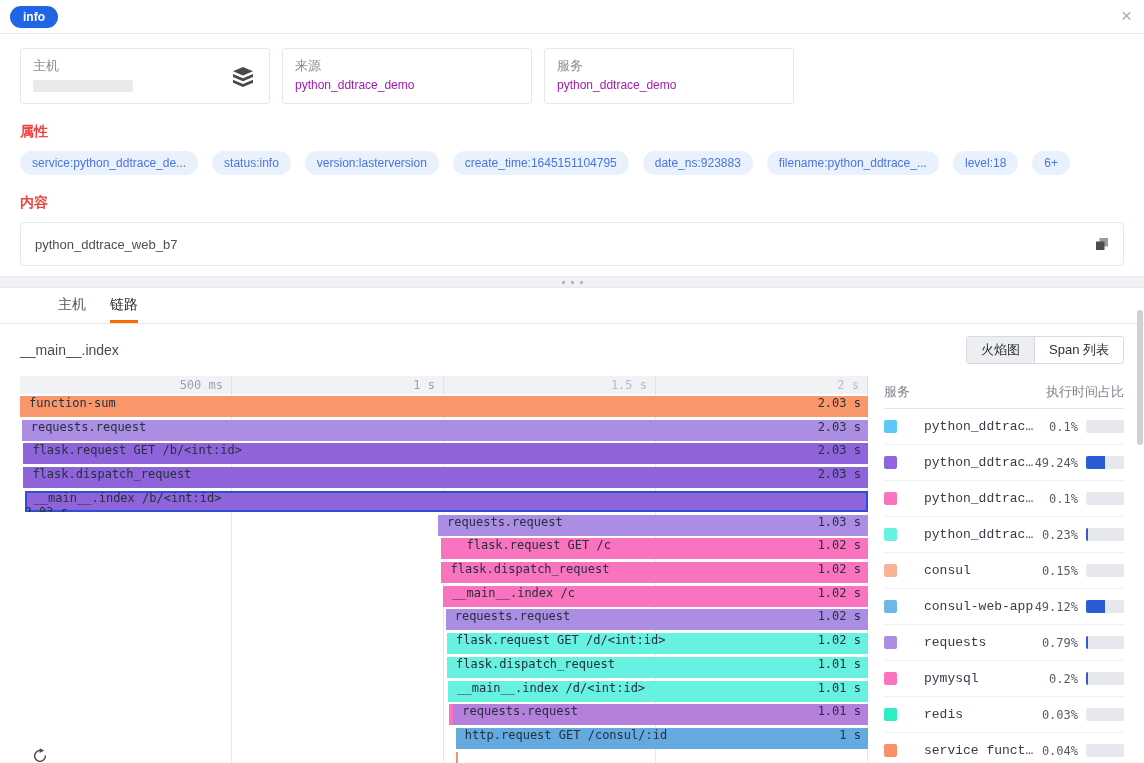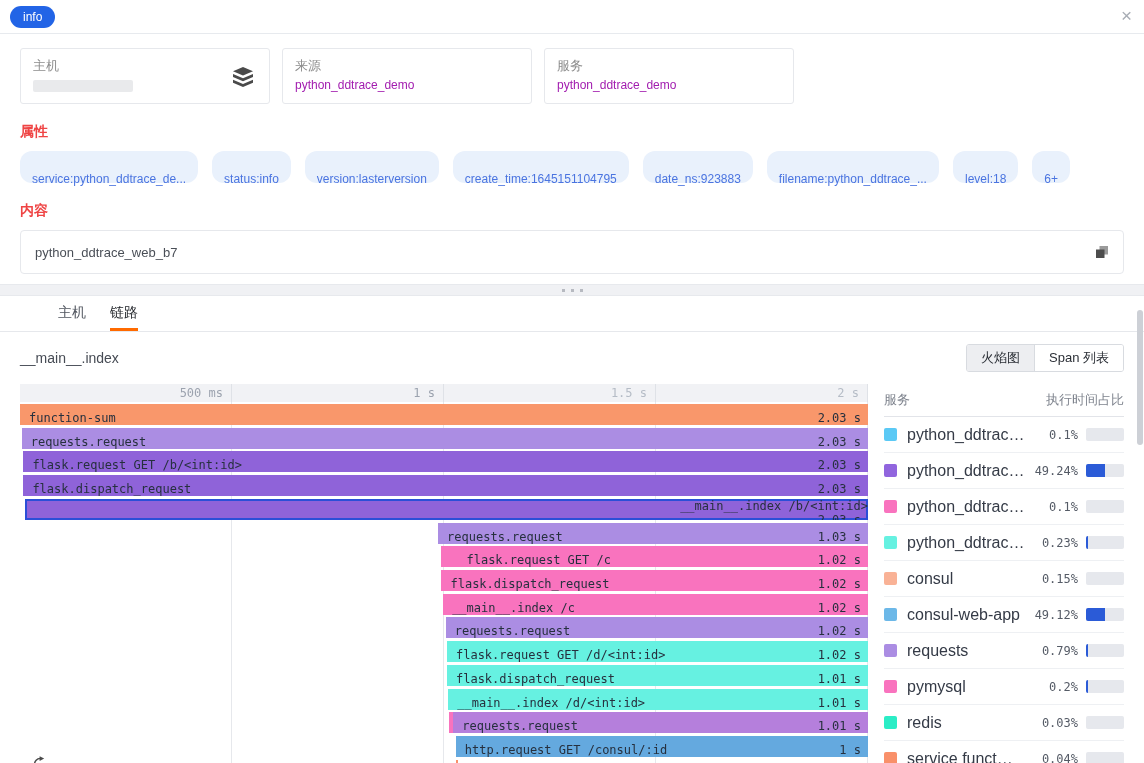--- a/index.html
+++ b/index.html
@@ -2,37 +2,37 @@
 <html><head>
 <meta charset="utf-8">
 <style>
   * { margin:0; padding:0; box-sizing:border-box; }
   html,body { width:1144px; height:763px; background:#fff; overflow:hidden;
     font-family:"Liberation Sans", sans-serif; color:#17181a; }
 
   
   .top-header { position:relative; height:34px; border-bottom:1px solid #e7eaee; }
   .badge-info { position:absolute; left:10px; top:6px; height:22px; line-height:22px;
-    padding:0 13px; background:#2264e6; color:#fff; font-size:12px; border-radius:11px; }
+    padding:0 13px; background:#2264e6; color:#fff; font-size:12px; border-radius:11px;font-weight:bold; }
   .timestamp { position:absolute; left:62px; top:0; line-height:34px; font-size:15px; color:#17181a; }
   .close-x { position:absolute; right:12px; top:5px; font-size:19px; color:#a8adb5; cursor:pointer; }
 
   
   .detail { padding:0 20px; }
   .cards { margin-top:14px; display:flex; gap:12px; }
   .card { width:250px; height:56px; border:1px solid #e6e8ec; border-radius:3px;
     padding:8px 12px; position:relative; }
   .card-label { font-size:13px; color:#8c8c8c; line-height:18px; }
   .card-value { font-size:12px; color:#a21caf; line-height:20px; }
   .skeleton { margin-top:5px; width:100px; height:12px; background:#e9eaec; border-radius:2px; }
   .card-icon { position:absolute; right:14px; top:16px; }
 
   .section-title { margin-top:19px; font-size:14px; font-weight:bold; color:#ef4444; }
   .tags { margin-top:10px; display:flex; gap:14px; align-items:center; }
-  .tag { height:24px; line-height:24px; padding:16px 12px; background:#e9f1fc; color:#4a74e0;
+  .tag { height:24px; line-height:24px; padding:0 12px; background:#e9f1fc; color:#4a74e0;
     font-size:12px; border-radius:12px; white-space:nowrap; }
 
   .content-box { margin-top:10px; height:44px; border:1px solid #e6e8ec; border-radius:4px;
     display:flex; align-items:center; padding:0 14px; }
   .content-text { flex:1; font-family:Liberation Sans, sans-serif; font-size:13px; color:#4a4f57; }
   .copy-icon { cursor:pointer; display:flex; }
 
   
   .divider-strip { margin-top:10px; height:12px; background:#f0f1f4;
     border-top:1px solid #e7e9ed; border-bottom:1px solid #e7e9ed;
@@ -57,36 +57,36 @@
 
   
   .trace-body { margin-top:12px; padding:0 20px; display:flex; }
   .flame { width:848px; border-bottom:1px solid #e7e9ed; }
   .axis { display:flex; height:18px; background:#f1f2f5; }
   .axis-cell { width:25%; border-right:1px solid #dfe2e7; text-align:right; padding-right:8px;
     font-family:"DejaVu Sans Mono", monospace; font-size:12px; line-height:18px; color:#9ca3af; }
   .axis-cell.light { color:#b5bcc6; }
   .flame-rows { position:relative; height:378px; overflow:hidden; }
   .gridline { position:absolute; top:0; bottom:0; width:1px; background:#e6e8ec; }
-  .flame-bar { position:absolute; height:21px; display:flex; align-items:flex-end;
+  .flame-bar { position:absolute; height:21px; display:flex; align-items:flex-start;
     justify-content:space-between; overflow:hidden; cursor:pointer;
     font-family:"DejaVu Sans Mono", monospace; font-size:12px; color:#26303e; }
   .flame-bar .lbl { padding-left:9px; white-space:nowrap; }
   .flame-bar .dur { padding-right:7px; white-space:nowrap; }
   .flame-bar.selected { box-shadow:inset 0 0 0 2px #2b4fd7;flex-direction:column; }
   .refresh-btn { position:absolute; left:12px; bottom:8px; cursor:pointer; display:flex; }
 
   
   .services { width:240px; margin-left:16px; }
   .svc-head { height:33px; display:flex; justify-content:space-between; align-items:center;
     font-size:13px; color:#7e838d; border-bottom:1px solid #e2e4e9; }
   .svc-row { height:36px; display:flex; align-items:center; border-bottom:1px solid #eef0f3; cursor:pointer; }
   .svc-sq { width:13px; height:13px; border-radius:2px; margin-right:10px; flex:none; }
-  .svc-name { flex:1; font-family:Liberation Sans, sans-serif; font-size:16px; color:#343a46;
-    white-space:nowrap; overflow:hidden; }
+  .svc-name { flex:1; font-family:Liberation Mono, monospace; font-size:13px; color:#343a46;
+    white-space:nowrap; overflow:hidden;margin-left:17px; }
   .svc-pct { font-family:"DejaVu Sans Mono", monospace; font-size:12px; color:#555b66; margin-right:8px; }
   .svc-bar { width:38px; height:13px; background:#e6e8ed; border-radius:2px; overflow:hidden; flex:none; }
   .svc-fill { height:100%; background:#2b5bd7; }
 
   .scroll-thumb { position:fixed; right:1px; top:310px; width:6px; height:135px;
     background:#cdd0d6; border-radius:3px; }
 </style>
 </head>
 <body>
 

